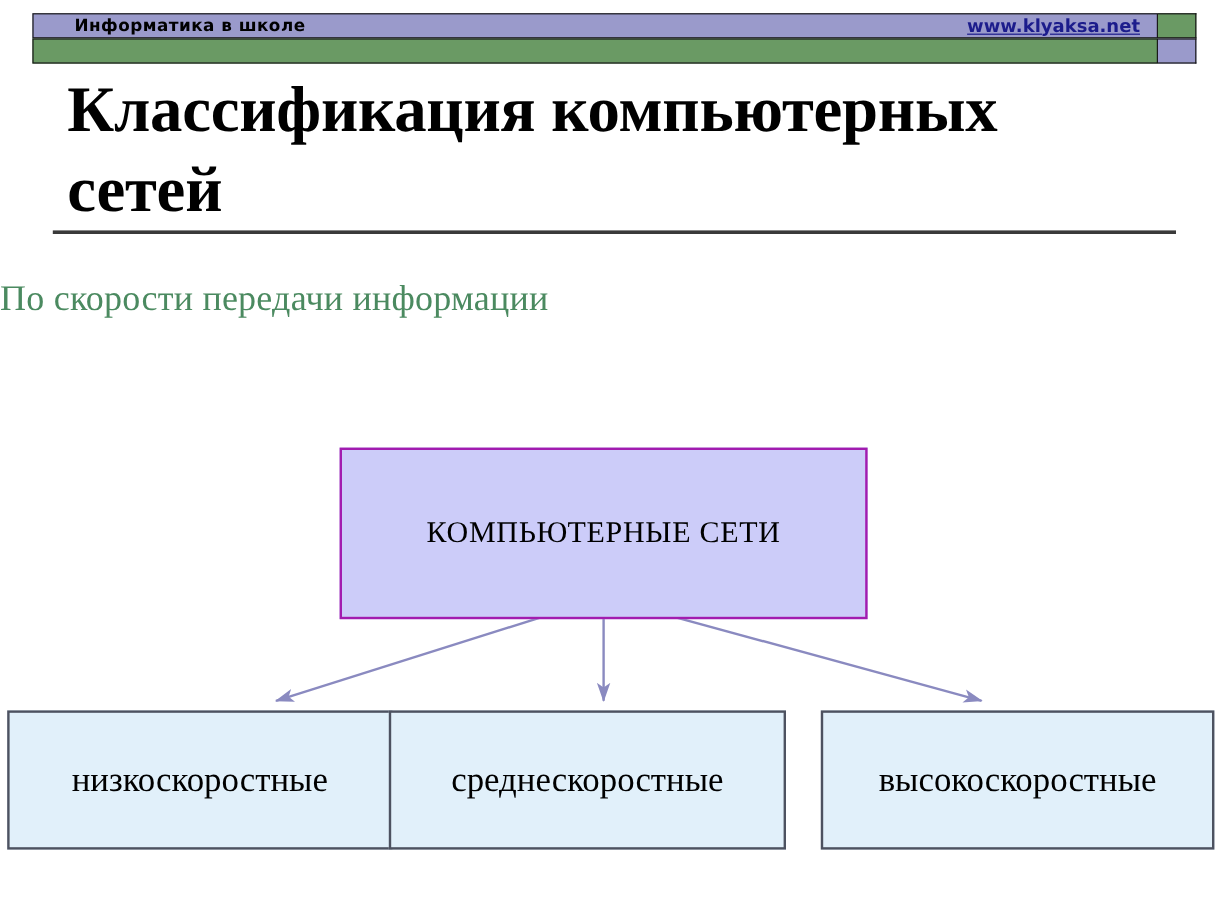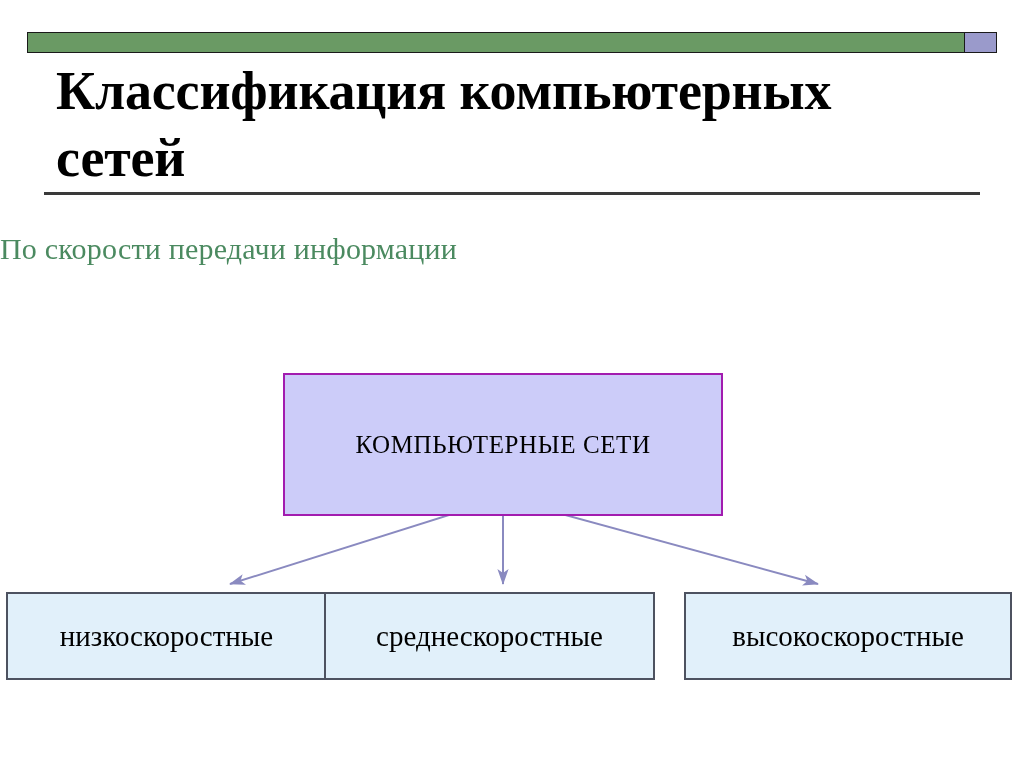--- a/index.html
+++ b/index.html
@@ -142,40 +142,47 @@
   #node-root .node-label {
     font-family: "Liberation Serif", serif;
     font-size: 25px;
     font-weight: 400;
     color: #000000;
     letter-spacing: 0.6px;
   }
 
   .leaf-box {
     top: 592px;
-    height: 88px;
+    height: 116px;
     background: #e1f0fa;
     border: 2px solid #4d5260;
   }
   #node-low   { left: 6px;   width: 321px; }
   #node-mid   { left: 324px; width: 331px; }
   #node-high  { left: 684px; width: 328px; }
 
   .leaf-box .node-label {
     font-family: "Liberation Serif", serif;
     font-size: 29px;
     font-weight: 400;
     color: #000000;
   }
 </style>
 </head>
 <body>
 
 <div id="header-banner">
 
+  <div class="banner-row" id="banner-row-top">
+    <div class="banner-main fill-purple">
+      <span id="header-site-label">Информатика в школе</span>
+      <a id="header-url-link">www.klyaksa.net</a>
+    </div>
+    <div class="banner-tail fill-green"></div>
+  </div>
 
   <div class="banner-row" id="banner-row-bottom">
     <div class="banner-main fill-green"></div>
     <div class="banner-tail fill-purple"></div>
   </div>
 
 </div>
 
 <div id="slide-title">Классификация компьютерных сетей</div>
 

